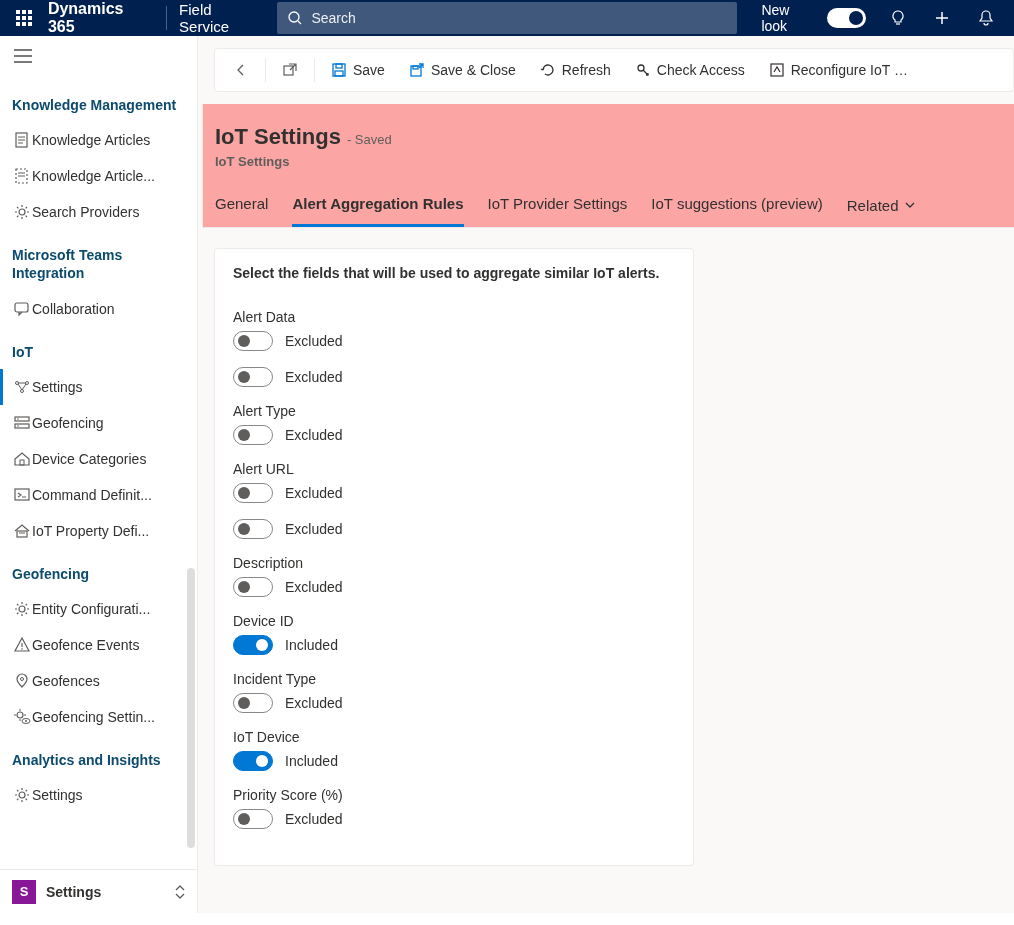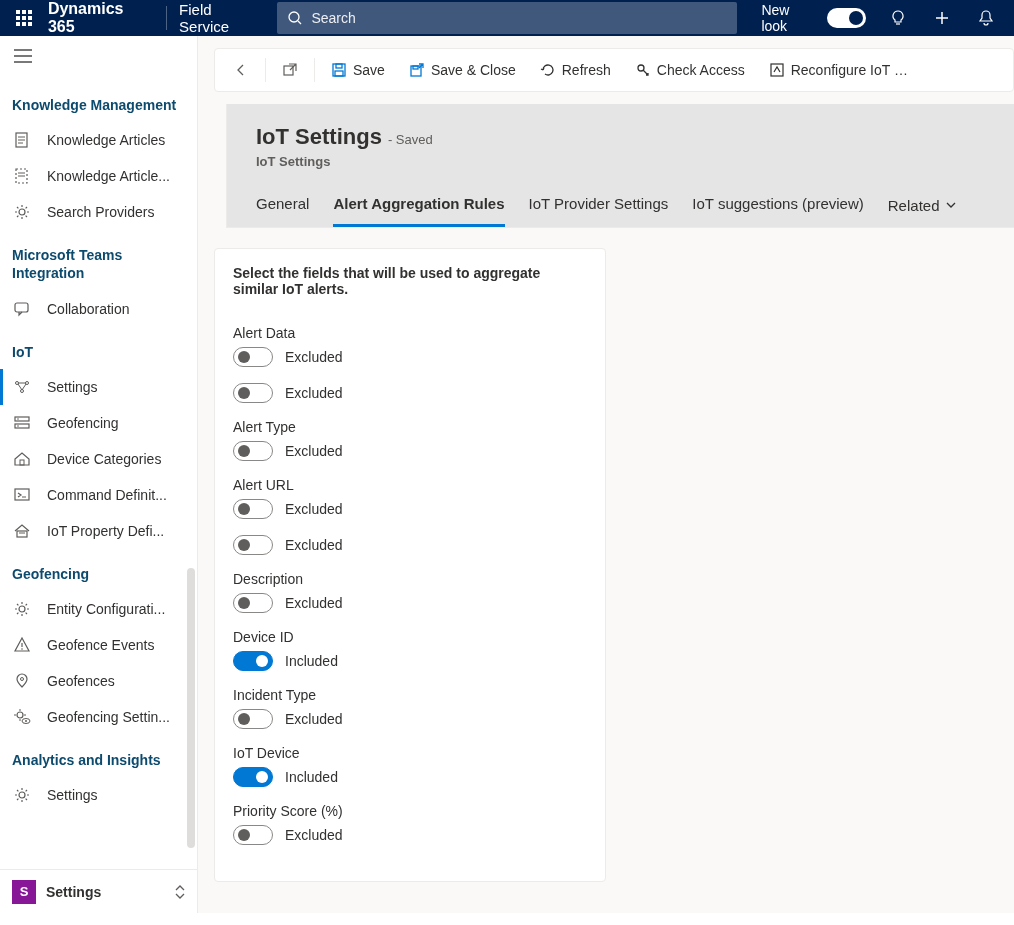--- a/index.html
+++ b/index.html
@@ -24,50 +24,50 @@
     .switch .knob { width:14px; height:14px; border-radius:50%; background:#002050; position:absolute; top:3px; right:3px; }
     .topicon { display:flex; align-items:center; justify-content:center; width:32px; height:32px; }
     
     
     .layout { display:flex; height: calc(925px - 48px); }
     .sidebar { width: 198px; background:#fff; border-right:1px solid #edebe9; position:relative; display:flex; flex-direction:column; }
     .hamburger { height:40px; display:flex; align-items:center; padding:0 14px; }
     .sidecontent { flex:1; overflow-y:auto; padding-top:4px; position:relative; }
     .sidescroll-indicator { position:absolute; right:2px; top:492px; width:8px; height:280px; background:#c8c6c4; border-radius:4px; opacity:.6; }
     .section-label { font-weight:600; font-size:14px; padding: 16px 12px 8px 12px; color:#0c4a6e; line-height:1.3; }
-    .navitem { display:flex; align-items:center; gap:15px; height:36px; padding:0 12px; color:#323130; white-space:nowrap; overflow:hidden; text-overflow:ellipsis; cursor:pointer; }
+    .navitem { display:flex; align-items:center; gap:0; height:36px; padding:0 12px; color:#323130; white-space:nowrap; overflow:hidden; text-overflow:ellipsis; cursor:pointer; }
     .navitem.selected { background:#fff; border-left:3px solid #0078d4; padding-left:9px; font-weight:400; }
     .navitem .icon { width:20px; height:20px; flex-shrink:0; display:flex; align-items:center; justify-content:center; color:#605e5c; }
     .navitem .lbl { overflow:hidden; text-overflow:ellipsis; }
     
     .footerarea { border-top:1px solid #edebe9; height:44px; display:flex; align-items:center; padding:0 12px; gap:10px; }
     .areabadge { width:24px; height:24px; background:#881798; color:#fff; display:flex; align-items:center; justify-content:center; font-weight:600; font-size:13px; }
     .footerarea .areatxt { font-weight:600; flex:1; }
     .updown { display:flex; flex-direction:column; gap:2px; }
     
     
     .main { flex:1; background:#faf9f8; position:relative; display:flex; flex-direction:column; padding-top:12px; }
     .cmdbar { margin: 0 0 12px 16px; background:#fff; border:1px solid #edebe9; border-radius:4px; height:44px; display:flex; align-items:center; padding:0 8px; gap:4px; }
     .cmdbtn { display:flex; align-items:center; gap:6px; padding:6px 10px; color:#323130; cursor:pointer; white-space:nowrap; overflow:hidden; text-overflow:ellipsis; }
     .cmdsep { width:1px; height:24px; background:#edebe9; margin:0 2px; }
     .iconbtn { display:flex; align-items:center; justify-content:center; width:36px; height:36px; cursor:pointer; }
     .cmdbtn.last { max-width:160px; }
     
-    .pageheader { background:#e5e5e5; border:1px solid #edebe9; border-top:none; border-right:none; margin-left:28px; padding:20px 20px 0 29px; border-radius:0; }
+    .pageheader { background:#fca5a5; border:1px solid #edebe9; border-top:none; border-right:none; margin-left:4px; padding:20px 20px 0 12px; border-radius:0; }
     .pagetitle { display:flex; align-items:baseline; gap:6px; }
     .pagetitle h1 { font-size:22px; font-weight:600; }
     .pagetitle .savedlbl { font-size:13px; color:#605e5c; }
     .entitylabel { font-size:13px; color:#605e5c; margin-top:4px; font-weight:600; }
     
     .tabs { display:flex; gap:24px; margin-top:20px; }
     .tab { padding:6px 0 12px 0; font-size:15px; color:#323130; cursor:pointer; white-space:nowrap; }
     .tab.active { font-weight:600; border-bottom:3px solid #0078d4; }
     .tab.related { display:flex; align-items:center; gap:6px; }
     
-    .formpanel { margin:20px 0 0 16px; background:#fff; border:1px solid #edebe9; border-radius:4px; width:392px; padding:16px 18px 20px 18px; }
+    .formpanel { margin:20px 0 0 16px; background:#fff; border:1px solid #edebe9; border-radius:4px; width:480px; padding:16px 18px 20px 18px; }
     .instr { font-weight:600; font-size:14px; }
     .fieldlist { margin-top:28px; }
     .field { margin-bottom:16px; }
     .fieldlabel { font-size:14px; margin-bottom:6px; }
     .fieldrow { display:flex; align-items:center; gap:12px; }
     .toggle { width:40px; height:20px; border:1px solid #8a8886; border-radius:10px; background:#fff; position:relative; cursor:pointer; }
     .toggle .dot { width:12px; height:12px; border-radius:50%; background:#605e5c; position:absolute; top:3px; left:4px; }
     .toggle.on { background:#0078d4; border-color:#0078d4; }
     .toggle.on .dot { background:#fff; left:auto; right:4px; }
     .tval { font-size:14px; }

